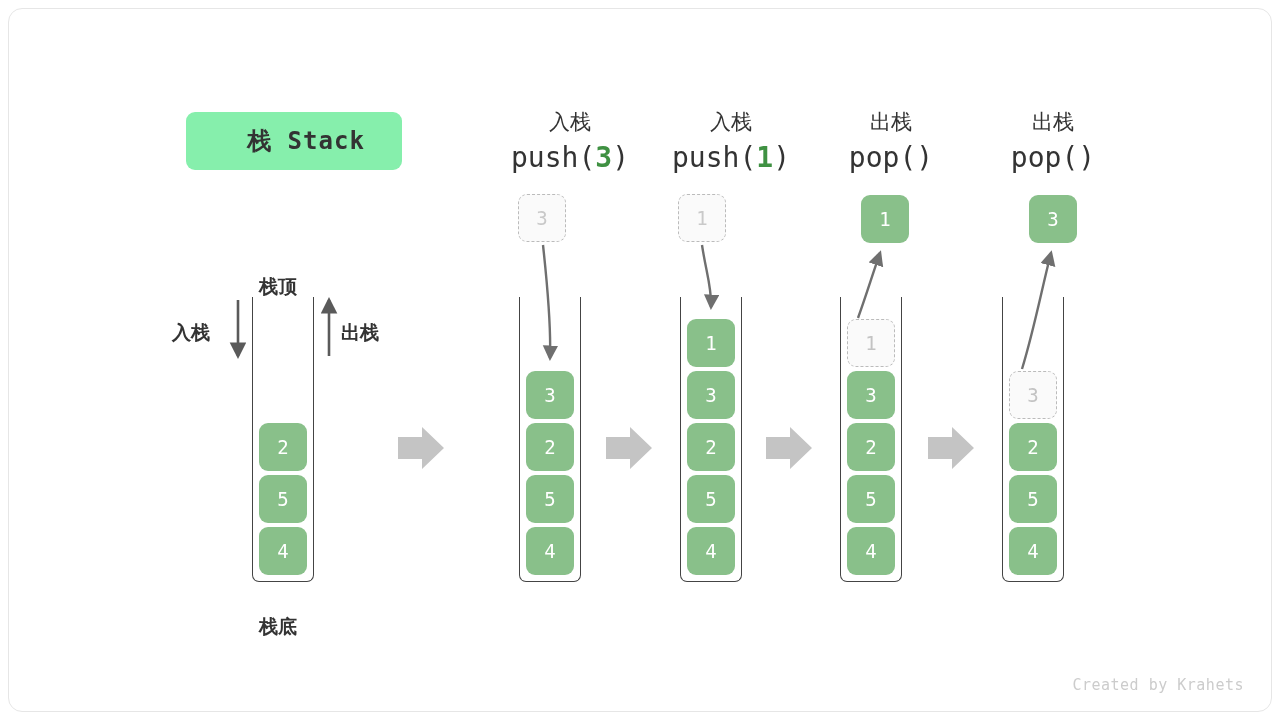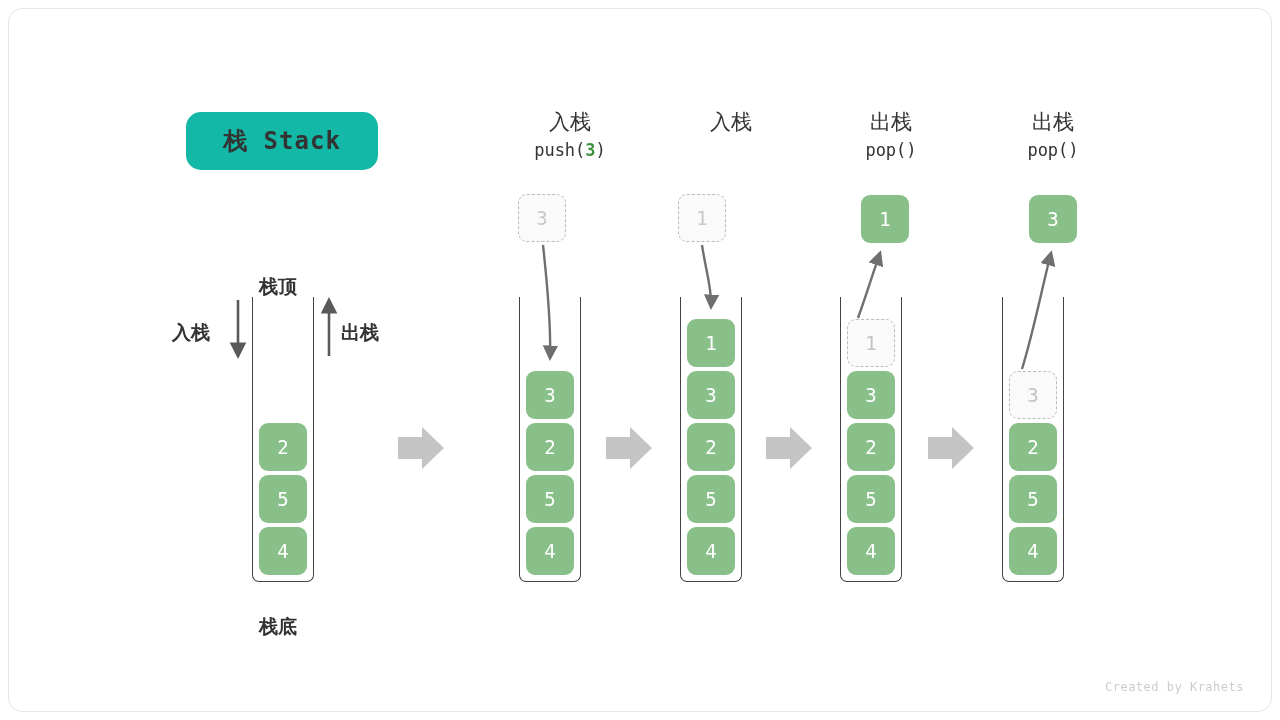--- a/index.html
+++ b/index.html
@@ -26,30 +26,31 @@
     border-radius: 14px;
     box-sizing: border-box;
   }
   
   .title-chip {
     position: absolute;
     left: 186px;
     top: 112px;
     width: 192px;
     height: 58px;
-    background: #14b8a6;
-    border-radius: 15px;
+    background: #86efac;
+    border-radius: 9px;
     display: flex;
     align-items: center;
     justify-content: center;
     font-size: 24px;
     font-weight: bold;
     color: #333333;
     letter-spacing: 1px;
     font-family: "DejaVu Sans Mono", "Liberation Mono", monospace;
+    padding-left: 24px;
   }
   
   .stack-col {
     position: absolute;
     width: 62px;
   }
   .stack-walls {
     position: absolute;
     left: 0;
     width: 62px;
@@ -106,41 +107,41 @@
     width: 200px;
     text-align: center;
     color: #333333;
     line-height: 1.42;
   }
   .col-caption .cn {
     font-size: 21px;
     font-family: "DejaVu Sans", "Liberation Sans", sans-serif;
   }
   .col-caption .code {
-    font-size: 17px;
+    font-size: 28px;
     font-family: "DejaVu Sans Mono", "Liberation Mono", monospace;
     white-space: pre;
   }
   .col-caption .arg { color: #3f9142; font-weight: bold; }
 
   
   .lbl {
     position: absolute;
     font-size: 19px;
     font-weight: bold;
     color: #333333;
     font-family: "DejaVu Sans", "Liberation Sans", sans-serif;
     white-space: nowrap;
   }
   
   .footer {
     position: absolute;
     right: 36px;
     bottom: 26px;
-    font-size: 12px;
+    font-size: 15px;
     color: #cccccc;
     font-family: "DejaVu Sans Mono", "Liberation Mono", monospace;
     letter-spacing: 0.5px;
   }
   svg.overlay {
     position: absolute;
     left: 0; top: 0;
     width: 1280px; height: 720px;
     pointer-events: none;
   }
@@ -157,20 +158,21 @@
   <div class="lbl" style="left:259px; top:614px;">栈底</div>
   <div class="lbl" style="left:172px; top:320px;">入栈</div>
   <div class="lbl" style="left:341px; top:320px;">出栈</div>
 
   <div class="col-caption" style="left:470px; top:108px;">
     <div class="cn">入栈</div>
     <div class="code"><span>push(</span><span class="arg">3</span><span>)</span></div>
   </div>
   <div class="col-caption" style="left:631px; top:108px;">
     <div class="cn">入栈</div>
+    <div class="code"><span>push(</span><span class="arg">1</span><span>)</span></div>
   </div>
   <div class="col-caption" style="left:791px; top:108px;">
     <div class="cn">出栈</div>
     <div class="code"><span>pop(</span><span class="arg"></span><span>)</span></div>
   </div>
   <div class="col-caption" style="left:953px; top:108px;">
     <div class="cn">出栈</div>
     <div class="code"><span>pop(</span><span class="arg"></span><span>)</span></div>
   </div>
 

